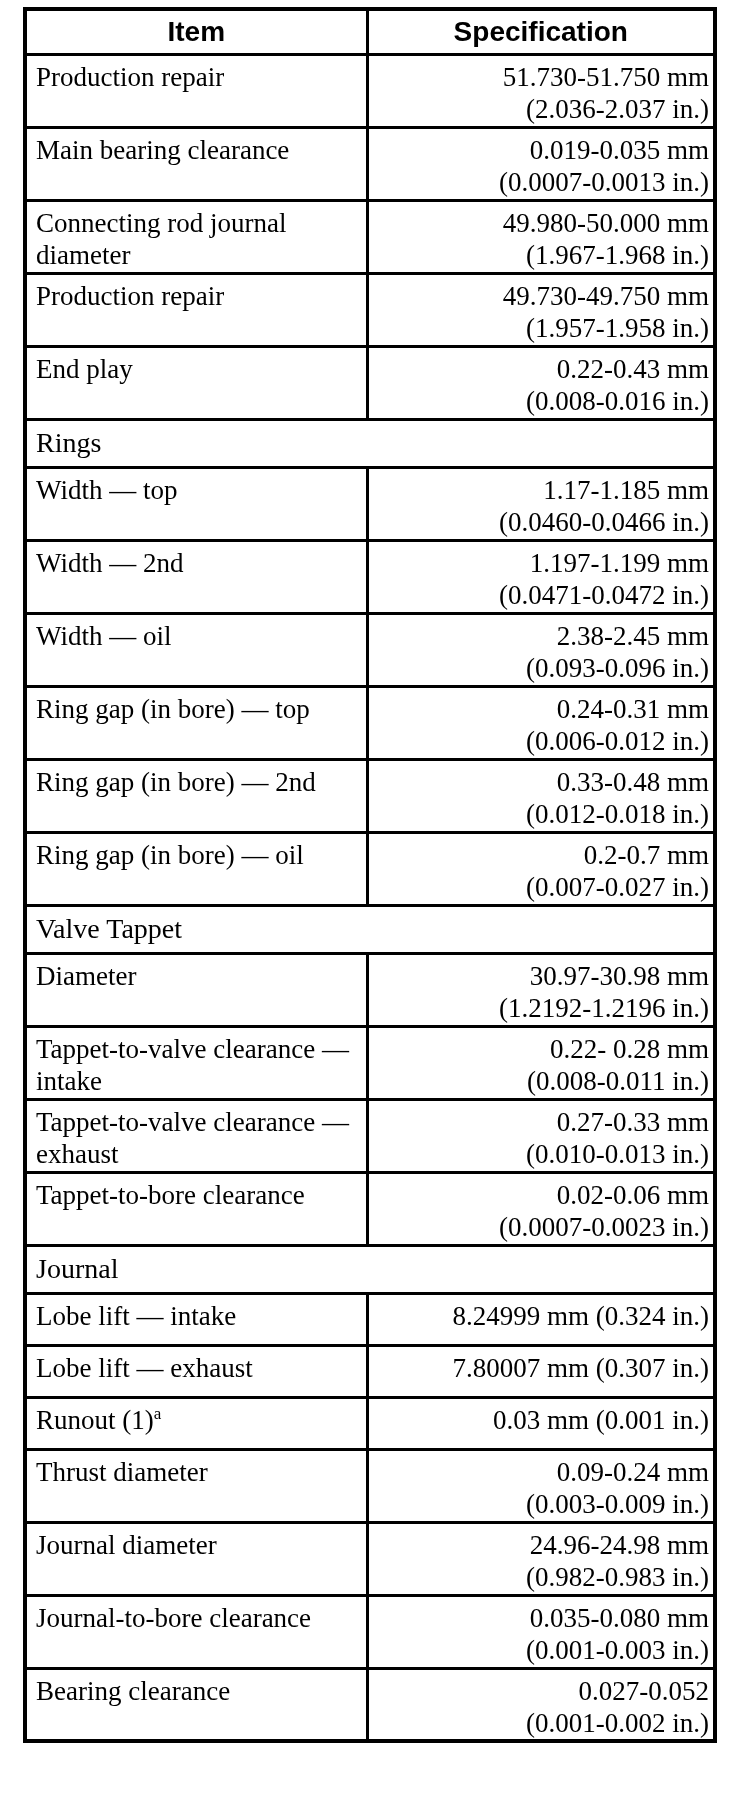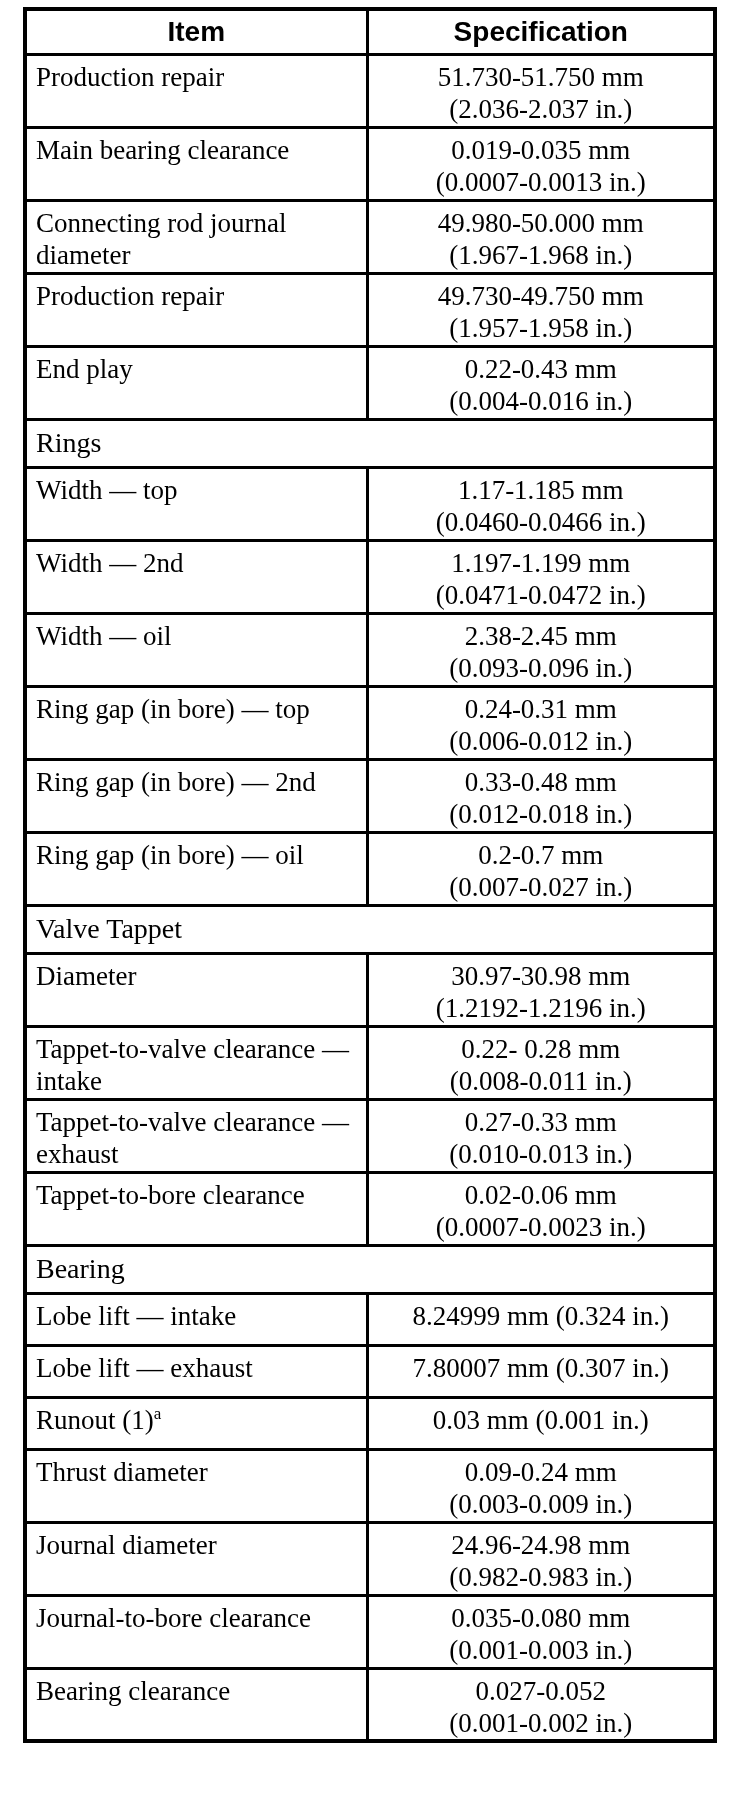--- a/index.html
+++ b/index.html
@@ -52,21 +52,21 @@
     font-size: 17px;
     line-height: 0;
   }
   td.spec-cell {
     font-size: 27px;
     line-height: 32px;
     text-align: center;
     vertical-align: top;
     padding: 5px 4px 0 4px;
   }
-  td.spec-cell .spec-line { display: block; }
+  td.spec-cell .spec-line { display: block; text-align: right; }
   tr.section-row { height: 48px; }
   tr.section-row td {
     font-size: 28px;
     font-weight: normal;
     text-align: left;
     vertical-align: middle;
     padding: 0 0 0 9px;
   }
 </style>
 </head>
@@ -109,21 +109,21 @@
     <td class="item-cell"><span>Production repair</span></td>
     <td class="spec-cell">
       <span class="spec-line">49.730-49.750 mm</span>
       <span class="spec-line">(1.957-1.958 in.)</span>
     </td>
   </tr>
       <tr class="data-row tall">
     <td class="item-cell"><span>End play</span></td>
     <td class="spec-cell">
       <span class="spec-line">0.22-0.43 mm</span>
-      <span class="spec-line">(0.004-0.016 in.)</span>
+      <span class="spec-line">(0.008-0.016 in.)</span>
     </td>
   </tr>
       <tr class="section-row">
     <td colspan="2">Rings</td>
   </tr>
       <tr class="data-row tall">
     <td class="item-cell"><span>Width — top</span></td>
     <td class="spec-cell">
       <span class="spec-line">1.17-1.185 mm</span>
       <span class="spec-line">(0.0460-0.0466 in.)</span>
@@ -189,21 +189,21 @@
     </td>
   </tr>
       <tr class="data-row tall">
     <td class="item-cell"><span>Tappet-to-bore clearance</span></td>
     <td class="spec-cell">
       <span class="spec-line">0.02-0.06 mm</span>
       <span class="spec-line">(0.0007-0.0023 in.)</span>
     </td>
   </tr>
       <tr class="section-row">
-    <td colspan="2">Bearing</td>
+    <td colspan="2">Journal</td>
   </tr>
       <tr class="data-row short">
     <td class="item-cell"><span>Lobe lift — intake</span></td>
     <td class="spec-cell">
       <span class="spec-line">8.24999 mm (0.324 in.)</span>
 
     </td>
   </tr>
       <tr class="data-row short">
     <td class="item-cell"><span>Lobe lift — exhaust</span></td>

